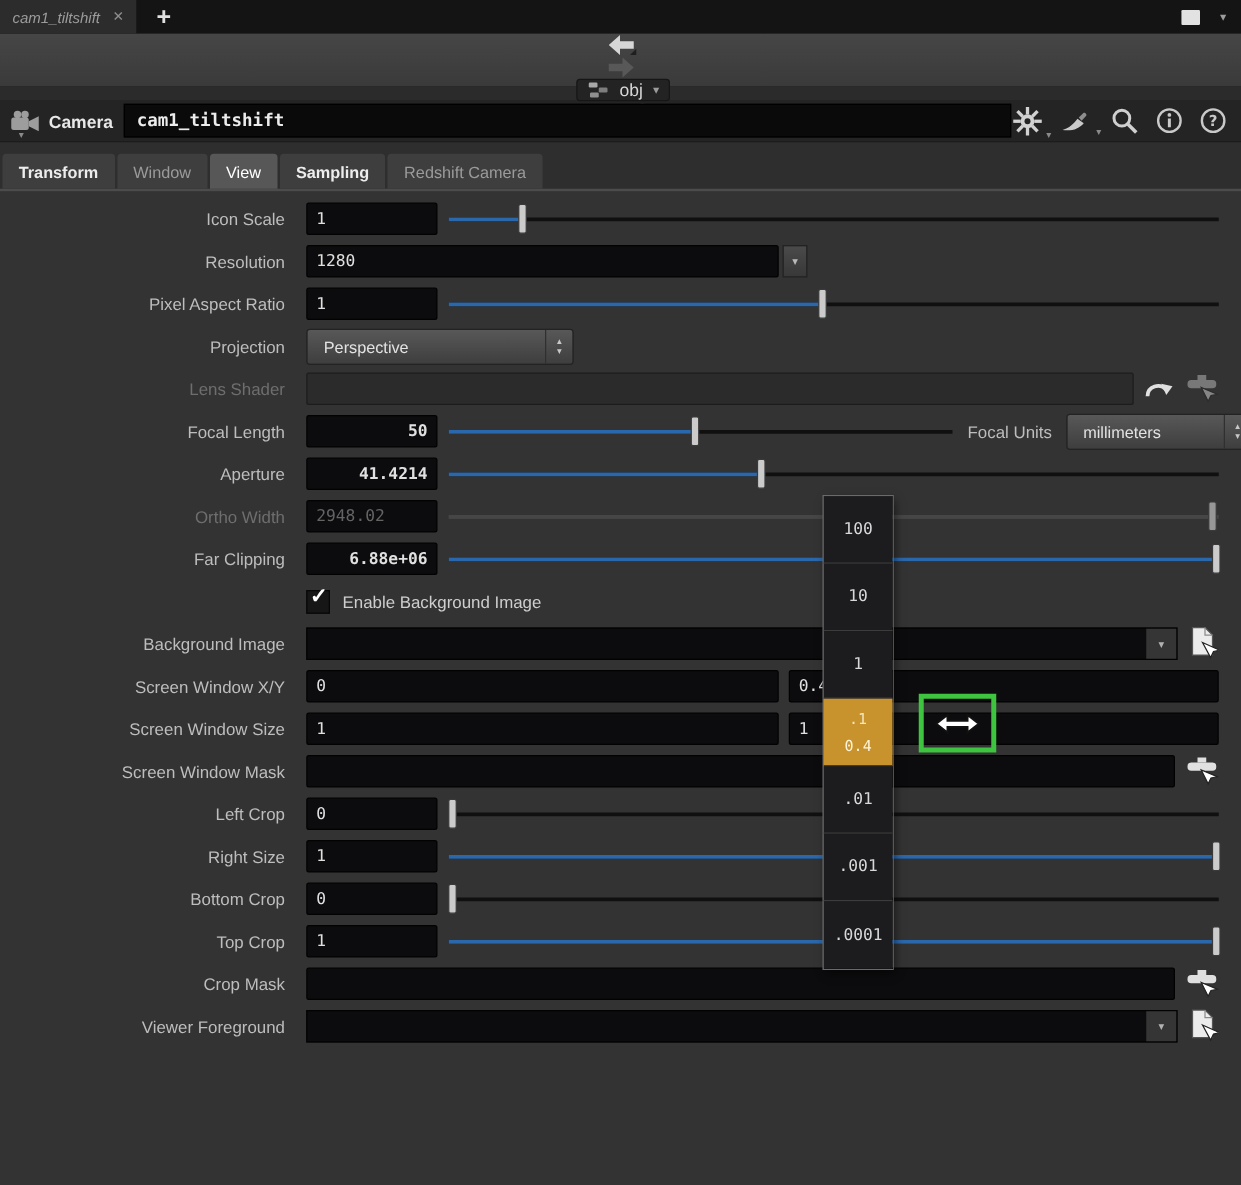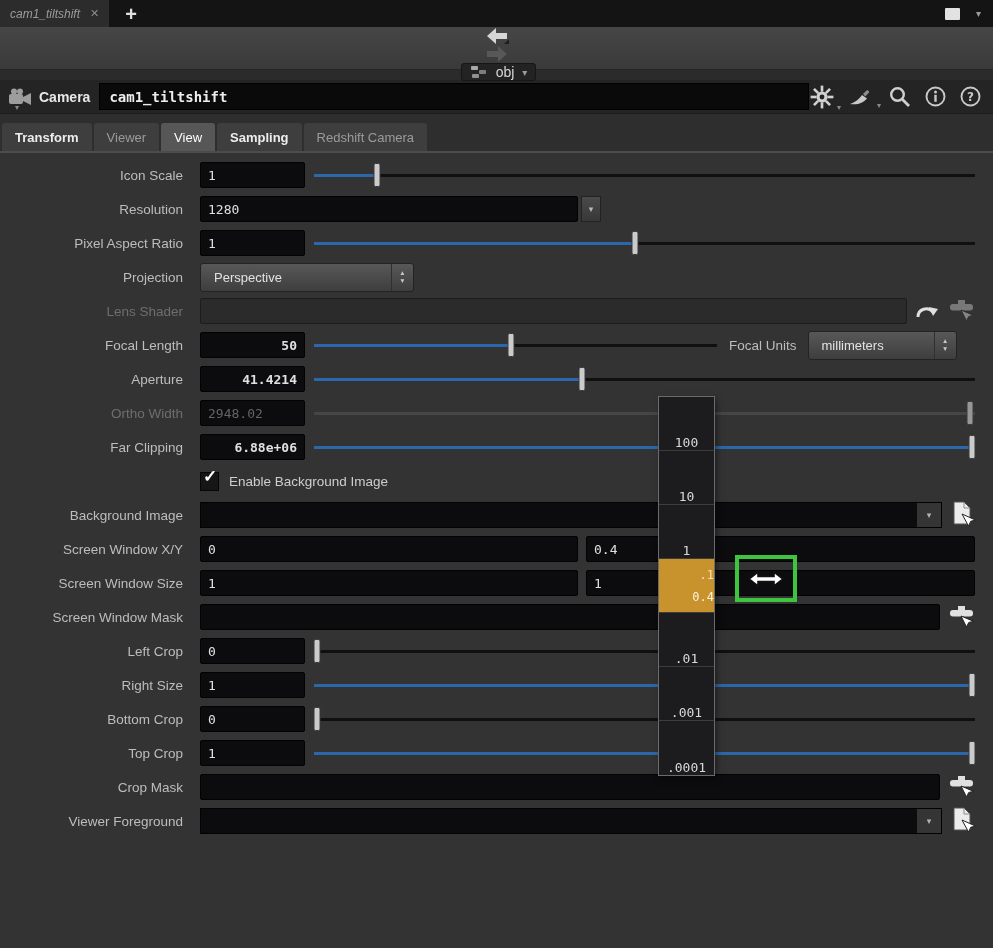--- a/index.html
+++ b/index.html
@@ -39,21 +39,21 @@
   .hicon{position:relative;display:flex;align-items:center;justify-content:center;}
   .hicon .mini-caret{position:absolute;right:-7px;bottom:-3px;color:#8a8a8a;font-size:8px;}
   
   .paramtabs{height:37px;background:#2e2e2e;display:flex;align-items:flex-end;gap:2px;
     padding:0 0 0 2px;border-bottom:2px solid #4c4c4c;}
   .ptab{height:28px;display:flex;align-items:center;padding:0 13px;background:#3e3e3e;
     border-radius:3px 3px 0 0;font-size:13px;color:#9b9b9b;}
   .ptab.strong{color:#ededed;font-weight:bold;}
   .ptab.selected{background:#575757;color:#ffffff;font-weight:normal;}
   
-  .params{padding:9px 18px 0 0;}
+  .params{padding:9px 18px 0 0;margin-left:45px;}
   .row{display:flex;align-items:center;height:26px;margin-bottom:8px;}
   .row.mt4{margin-top:4px;} .row.mt2{margin-top:2px;}
   .plabel{width:183px;padding-right:17px;text-align:right;font-size:13.5px;color:#bdbdbd;flex:none;white-space:nowrap;}
   .plabel.dim{color:#6e6e6e;}
   .field{height:26px;background:#0c0c0e;border:1px solid #020202;border-radius:2px;color:#e0e0e0;
     font:13px "DejaVu Sans Mono",monospace;padding:0 7px;box-sizing:border-box;outline:none;}
   input.field{display:block;}
   .num{width:105px;flex:none;}
   .bold{font-weight:bold;text-align:right;}
   .dimtext{color:#646464;}
@@ -86,21 +86,21 @@
   .fc-dd{margin-left:auto;width:24px;height:24px;background:#353535;display:flex;align-items:center;
     justify-content:center;color:#b2b2b2;font-size:9px;}
   .icon-btn{margin-left:8px;flex:none;display:flex;align-items:center;justify-content:center;}
   .dim-icon{opacity:.4;}
   .checkbox{width:17px;height:17px;background:#161616;border:1px solid #060606;position:relative;flex:none;}
   .checkbox .mark{position:absolute;left:2px;top:-7px;color:#ffffff;font-size:17px;font-weight:bold;}
   .check-label{margin-left:10px;font-size:13.5px;color:#cecece;}
   
   .ladder{position:absolute;left:659px;top:397px;width:55px;z-index:10;
     box-shadow:0 0 0 1px #6b6b6b,2px 3px 7px rgba(0,0,0,.55);}
-  .rung{height:54px;background:#1c1c1f;border-bottom:1px solid #3c3c3c;display:flex;align-items:flex-end;
+  .rung{height:54px;background:#1c1c1f;border-bottom:1px solid #3c3c3c;display:flex;align-items:center;
     justify-content:center;color:#d8d8d8;font:13px "DejaVu Sans Mono",monospace;box-sizing:border-box;}
   .rung:last-child{border-bottom:none;}
   .rung.active{background:#c8922d;flex-direction:column;gap:8px;}
   .rung.active .ri{color:#f4e5bd;font-size:12px;}
   .rung.active .rv{color:#fcf3d8;font-size:12px;}
   
   .hlbox{position:absolute;left:735px;top:555px;width:62px;height:47px;border:4px solid #3ec43e;
     z-index:11;display:flex;align-items:center;justify-content:center;box-sizing:border-box;}
 </style>
 </head>
@@ -208,21 +208,21 @@
       <text x="10.5" y="14.8" text-anchor="middle" font-size="12" font-weight="bold" fill="#c9c9c9" font-family="DejaVu Sans">?</text>
     </svg>
   </div>
 </div>
 
 <div class="paramtabs">
   <div class="ptab strong">
       <span>Transform</span>
     </div>
   <div class="ptab">
-      <span>Viewer</span>
+      <span>Window</span>
     </div>
   <div class="ptab selected">
       <span>View</span>
     </div>
   <div class="ptab strong">
       <span>Sampling</span>
     </div>
   <div class="ptab">
       <span>Redshift Camera</span>
     </div>

